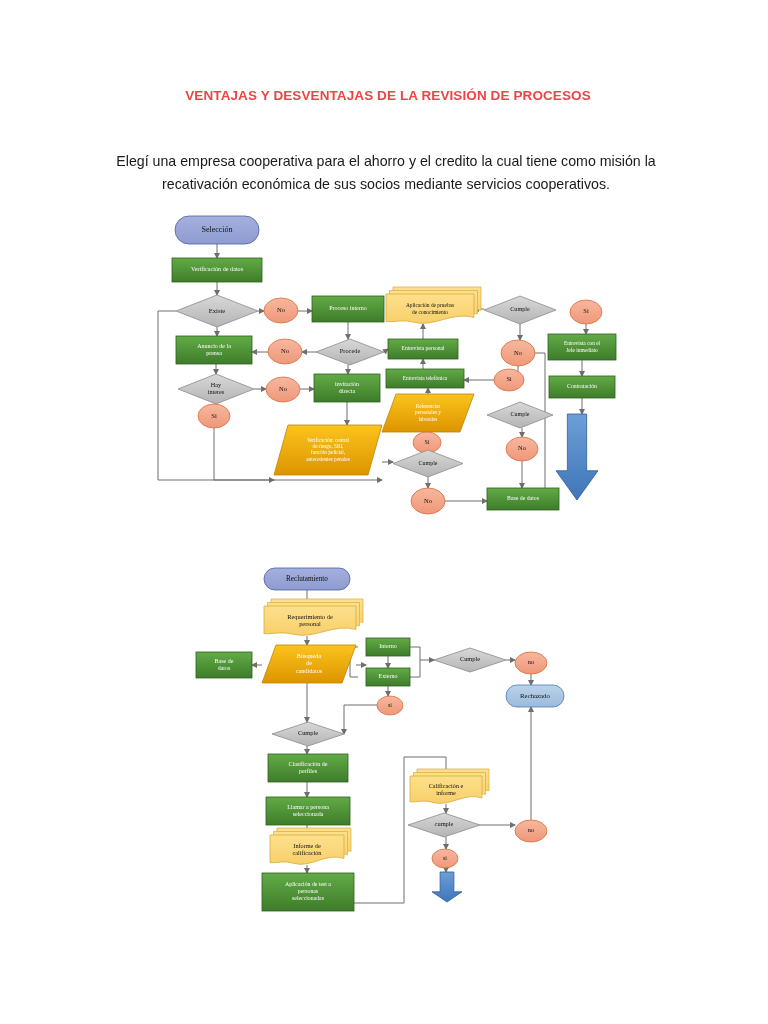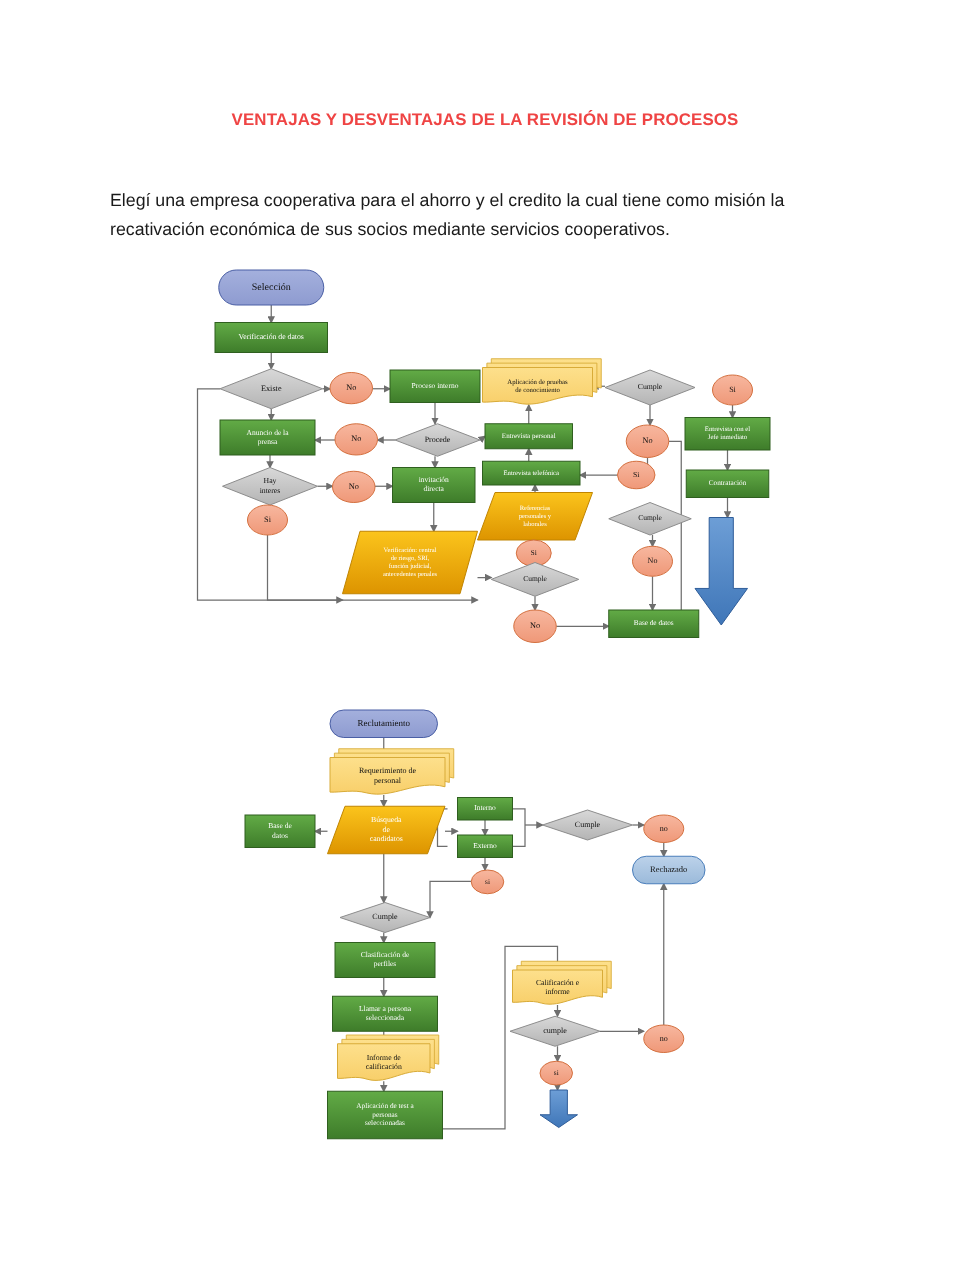--- a/index.html
+++ b/index.html
@@ -35,21 +35,21 @@
     color: #ef4444;
   }
   .body-paragraph {
     position: absolute;
     left: 88px;
     top: 150px;
     width: 596px;
     font-size: 14.2px;
     line-height: 23px;
     color: #1a1a1a;
-    text-align: left;
+    text-align: center;
   }
   .flow-wrap {
     position: absolute;
     left: 0;
   }
   #flow1 { top: 200px; }
   #flow2 { top: 550px; }
   svg { display: block; }
   .nodeText {
     font-family: "Liberation Serif", serif;

